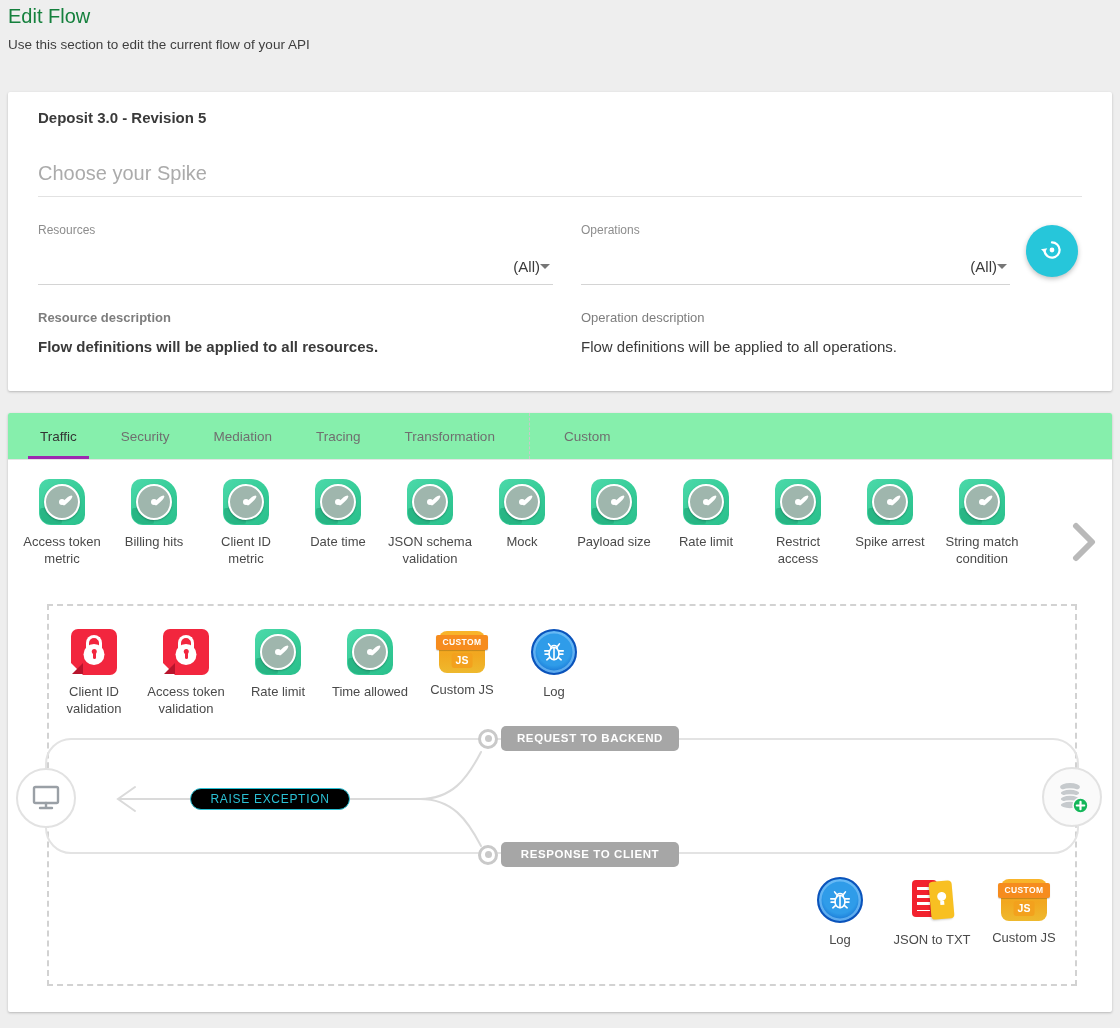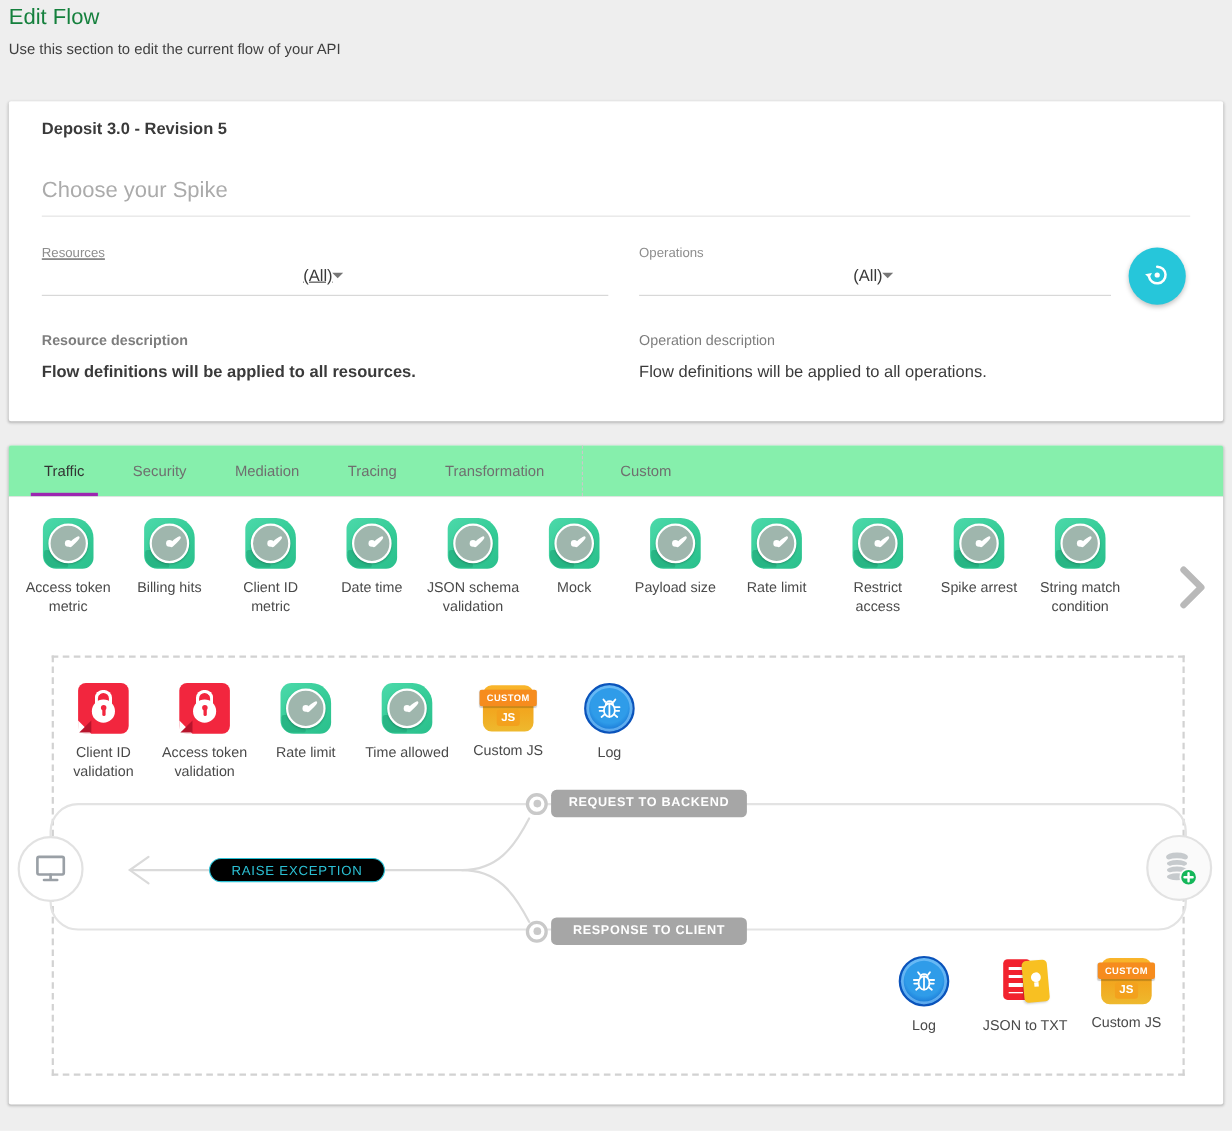--- a/index.html
+++ b/index.html
@@ -22,26 +22,26 @@
   .card-flow { margin-top:40px; padding:17px 30px 36px 30px; }
   .deposit-title { font-size:15px; font-weight:bold; color:#3a3a3a; }
   .section-title {
     margin-top:36px; font-size:20px; font-weight:400; color:#ababab;
     border-bottom:1px solid #e2e2e2; padding-bottom:11px;
   }
   .section-hint { margin-top:10px; font-size:13px; color:#b3b3b3; }
 
   .selects-row { display:flex; align-items:flex-start; margin-top:26px; }
   .field { position:relative; }
-  .field-resources { width:515px; margin-right:28px;text-decoration:underline; }
+  .field-resources { width:515px; margin-right:28px; }
   .field-operations { width:429px; }
   .field-label { font-size:12px; color:#8d8d8d; }
   .field-value-row {
-    display:flex; align-items:center; justify-content:center;
-    margin-top:5px; padding-bottom:9px; border-bottom:1px solid #d4d4d4;
+    display:flex; align-items:center; justify-content:flex-end;
+    margin-top:21px; padding-bottom:9px; border-bottom:1px solid #d4d4d4;
     cursor:pointer;
   }
   .field-value { font-size:15px; color:#3a3a3a; }
   .caret {
     width:0; height:0; border-left:5px solid transparent;
     border-right:5px solid transparent; border-top:5px solid #767676;
     margin-right:3px;
   }
   .refresh-btn {
     width:52px; height:52px; border-radius:50%; border:none; cursor:pointer;

